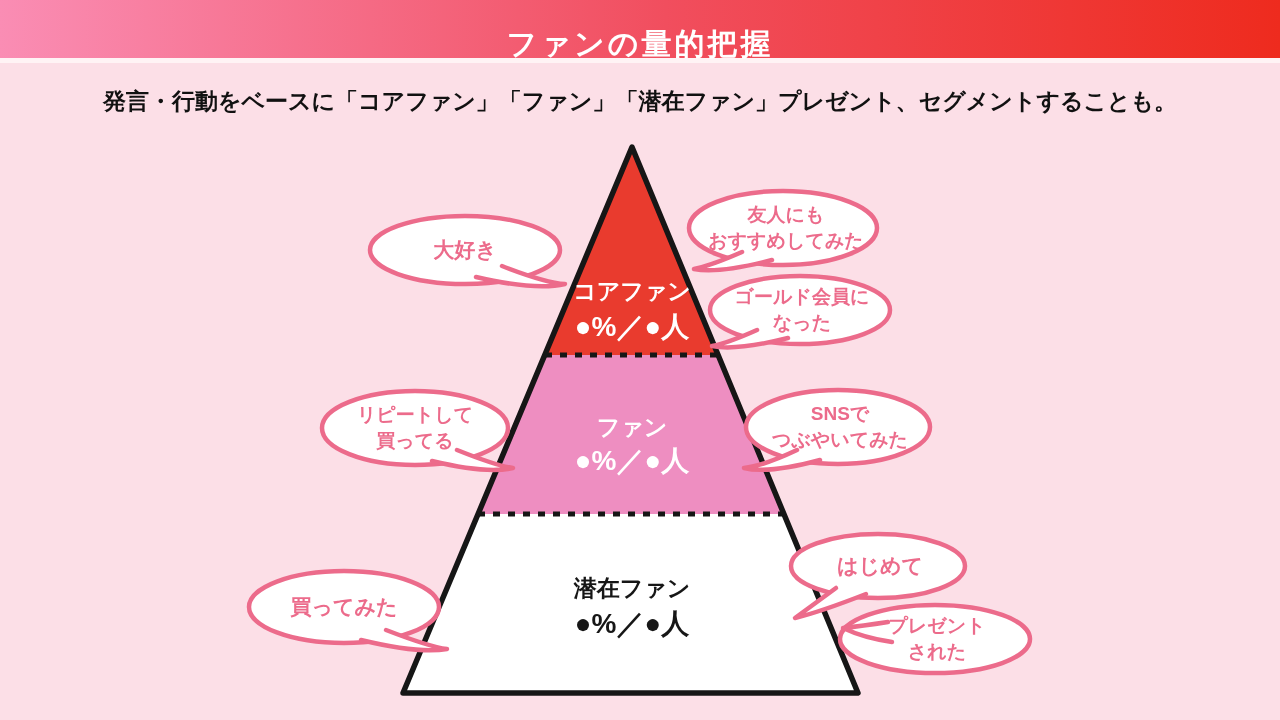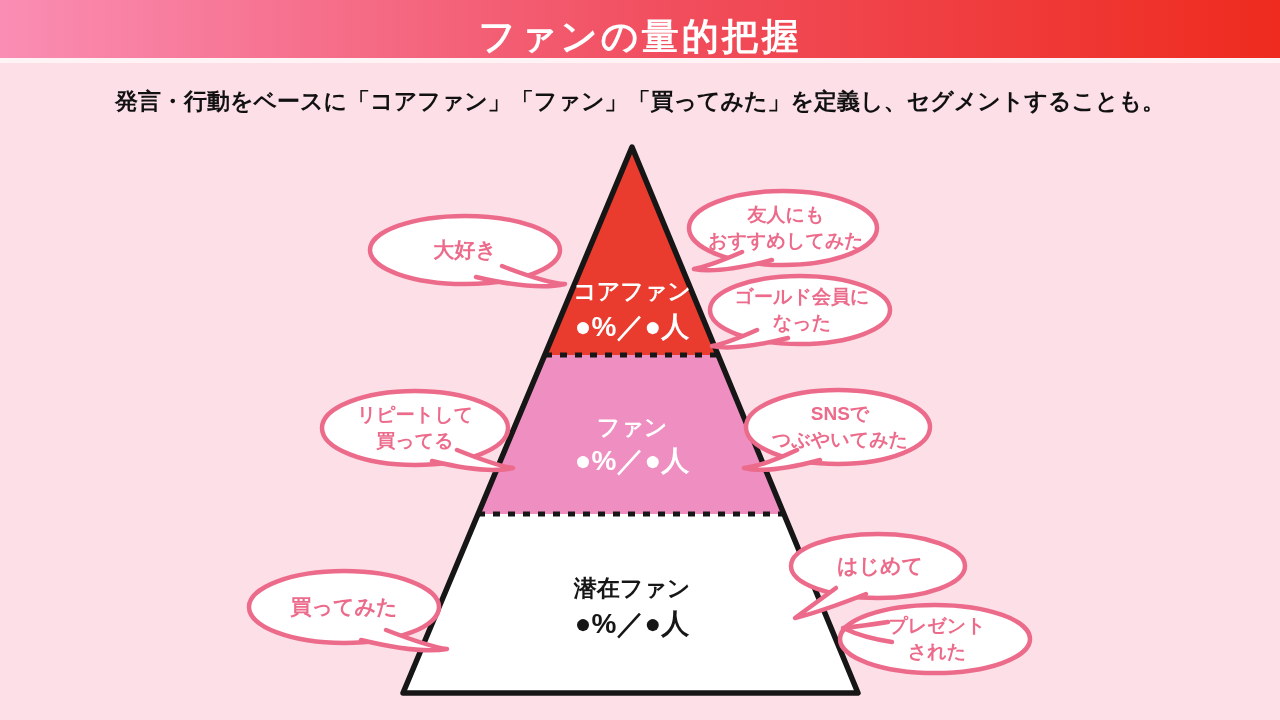--- a/index.html
+++ b/index.html
@@ -9,22 +9,22 @@
     background:#fcdfe7;
     overflow:hidden;
     font-family:"Liberation Sans","DejaVu Sans",sans-serif;
   }
   .banner{
     position:absolute;top:0;left:0;width:1280px;height:58px;
     background:linear-gradient(90deg,#fa8db4 0%,#f14e5e 52%,#ee2b1e 100%);
     border-bottom:5px solid #fff3f5;
   }
   .banner h1{
-    margin:8px;height:58px;line-height:58px;text-align:center;
-    color:#ffffff;font-size:37px;font-weight:bold;letter-spacing:3px;
+    margin:15px;height:58px;line-height:58px;text-align:center;
+    color:#ffffff;font-size:30px;font-weight:bold;letter-spacing:3px;
   }
   .subtitle{
     position:absolute;top:86px;left:0;width:1280px;margin:0;
     text-align:center;color:#111111;
     font-size:23px;font-weight:bold;letter-spacing:0px;
   }
   svg.scene{position:absolute;top:0;left:0;}
   .pyr-outline{fill:none;stroke:#161616;stroke-width:5.5;stroke-linejoin:round;}
   .divider{stroke:#161616;stroke-width:5;stroke-dasharray:7 8;fill:none;}
   .lvl-name-light{fill:#ffffff;font-size:23px;font-weight:bold;text-anchor:middle;}
@@ -38,21 +38,21 @@
 </style>
 </head>
 <body>
 
 <div class="stage">
 
   <header class="banner">
     <h1>ファンの量的把握</h1>
   </header>
 
-  <p class="subtitle">発言・行動をベースに「コアファン」「ファン」「買ってみた」を定義し、セグメントすることも。</p>
+  <p class="subtitle">発言・行動をベースに「コアファン」「ファン」「潜在ファン」プレゼント、セグメントすることも。</p>
 
   <svg class="scene" width="1280" height="720" viewBox="0 0 1280 720">
 
     <g>
       <polygon points="632,147 719,357 545,357" fill="#e93b2e"></polygon>
       <polygon points="545,355 719,355 784,516 478,516" fill="#ee8ec1"></polygon>
       <polygon points="478,514 784,514 858,693 403,693" fill="#ffffff"></polygon>
       <path class="divider" d="M545,355 H719"></path>
       <path class="divider" d="M478,514 H784"></path>
       <polygon class="pyr-outline" points="632,147 858,693 403,693"></polygon>

